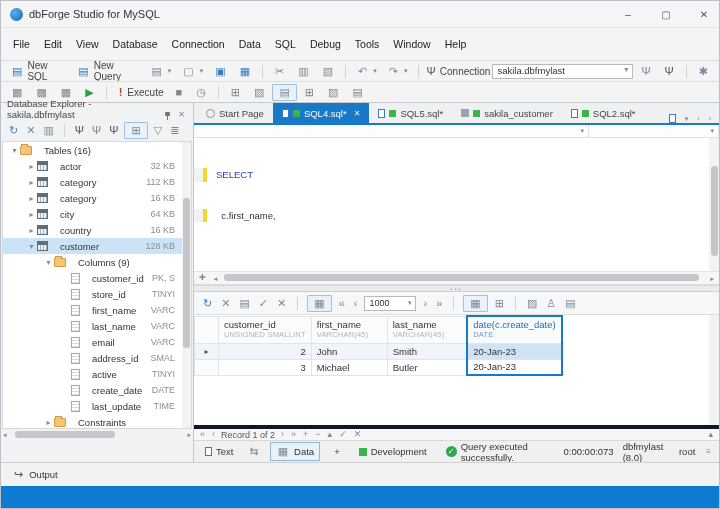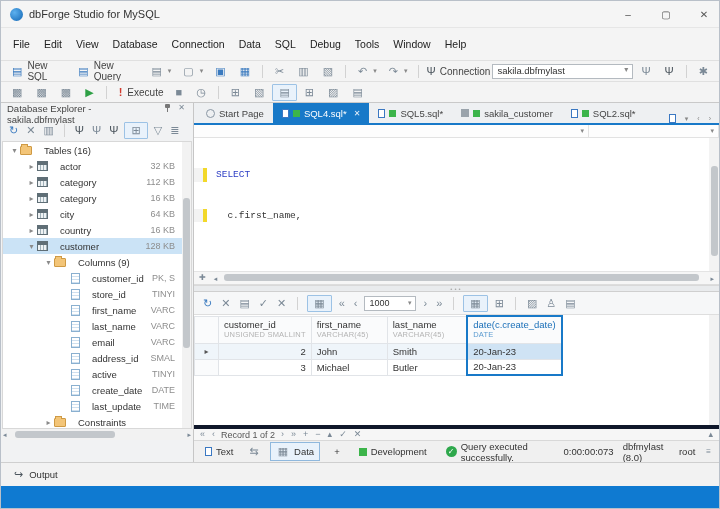--- a/index.html
+++ b/index.html
@@ -43,21 +43,21 @@
   .i-plus::before{content:"+"} .i-minus::before{content:"−"} .i-check::before{content:"✓"}
   .i-x::before{content:"✕"} .i-up::before{content:"▴"} .i-menu::before{content:"≡"}
   .i-out::before{content:"↪"} .i-doc2::before{content:"▤"}
   .pin-icon{position:relative;width:9px;height:9px;display:inline-block}
   .pin-icon::before{content:"";position:absolute;top:1px;left:2px;width:5px;height:4px;background:#777;border-radius:1px}
   .pin-icon::after{content:"";position:absolute;top:5px;left:4px;width:1px;height:4px;background:#777}
 
   
   .main{flex:1;display:flex;min-height:0;border-top:1px solid #c9c9c9;background:#eef0f2}
   .sidebar{width:193px;background:#f1f2f3;border-right:1px solid #c6c6c6;display:flex;flex-direction:column;flex:none}
-  .sb-header{height:17px;display:flex;align-items:flex-start;gap:5px;padding:0 6px;font-size:9.5px;color:#444}
+  .sb-header{height:17px;display:flex;align-items:flex-end;gap:5px;padding:0 6px;font-size:9.5px;color:#444}
   .sb-header .spacer{flex:1}
   .sb-tools{height:21px;display:flex;align-items:center;gap:4px;padding:0 6px}
   .tree{flex:1;background:#fff;overflow:hidden;position:relative;border:1px solid #d8d8d8;margin:0 1px}
   .trow{height:16px;display:flex;align-items:center;font-size:9.5px;padding-right:16px}
   .trow .arrow{width:11px;color:#8a8a8a;font-size:8px;text-align:center;flex:none}
   .tlabel{margin-left:12px;white-space:nowrap}
   .tdetail{margin-left:auto;color:#8d8d8d;font-size:9px;white-space:nowrap}
   .trow.selected{background:#cbe3f6}
   .nicon{flex:none;display:inline-block}
   .nicon.folder{width:12px;height:9px;background:#f3c578;border:1px solid #cf9a44;border-radius:1px;position:relative}
@@ -79,21 +79,21 @@
   .docic{width:7px;height:9px;border:1px solid #3b78c2;background:#fff;flex:none}
   .graysq{width:8px;height:8px;background:#9aa3ab;flex:none}
   .circic{width:9px;height:9px;border:1.5px solid #8a97a4;border-radius:50%;flex:none}
   .tab .close{font-size:8px;margin-left:3px;color:#e8f1fa}
   .tab-overflow{margin-left:auto;display:flex;align-items:center;gap:8px;padding:0 8px;color:#667}
 
   .editor{height:160px;display:flex;flex-direction:column;border-bottom:1px solid #ddd;flex:none}
   .ed-nav{height:13px;display:flex;border-bottom:1px solid #e2e2e2;background:#fdfdfd}
   .ed-nav .seg{flex:1;display:flex;align-items:center;justify-content:flex-end;padding:0 4px;border-right:1px solid #e2e2e2}
   .ed-nav .darr{font-size:7px}
-  .code{flex:1;font-family:Liberation Mono, monospace;font-size:9.5px;line-height:13.5px;padding-top:3px;white-space:pre;position:relative;overflow:hidden}
+  .code{flex:1;font-family:Liberation Sans, sans-serif;font-size:9.5px;line-height:13.5px;padding-top:3px;white-space:pre;position:relative;overflow:hidden}
   .cline{display:flex;height:13.5px;align-items:stretch}
   .gut{width:9px;background:#f3f3f3;flex:none}
   .chg{width:4px;background:var(--change-bar);margin-right:9px;flex:none}
   .kw{color:var(--kw)} .pl{color:#333}
   .ed-vscroll{position:absolute;right:0;top:0;bottom:0;width:10px;background:#f3f3f3}
   .ed-hscroll{height:13px;display:flex;align-items:center;gap:4px;border-top:1px solid #e4e4e4;background:#f6f6f6;padding:0 3px;position:relative}
   .ed-hscroll .hthumb{left:30px;right:20px;width:auto}
   .splitter{height:7px;background:#e9ebed;border-top:1px solid #d9d9d9;border-bottom:1px solid #cfcfcf;display:flex;align-items:center;justify-content:center;color:#aaa;font-size:6px;letter-spacing:2px}
 
   

